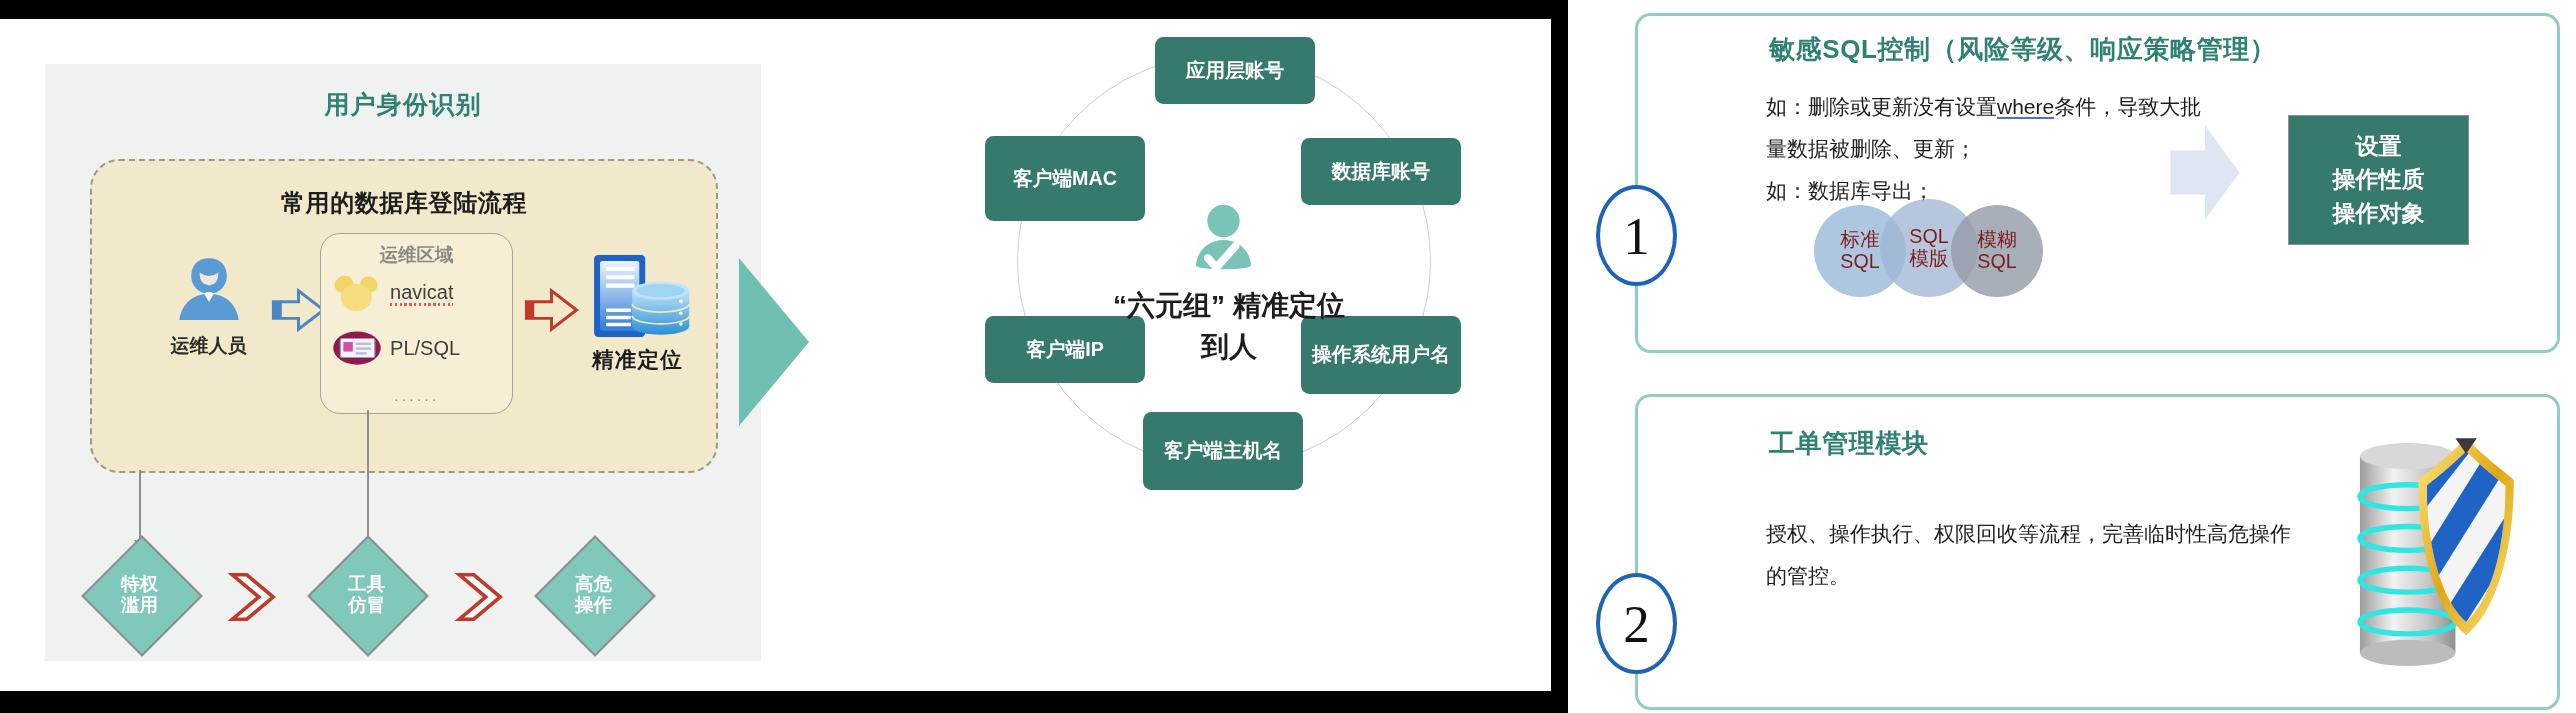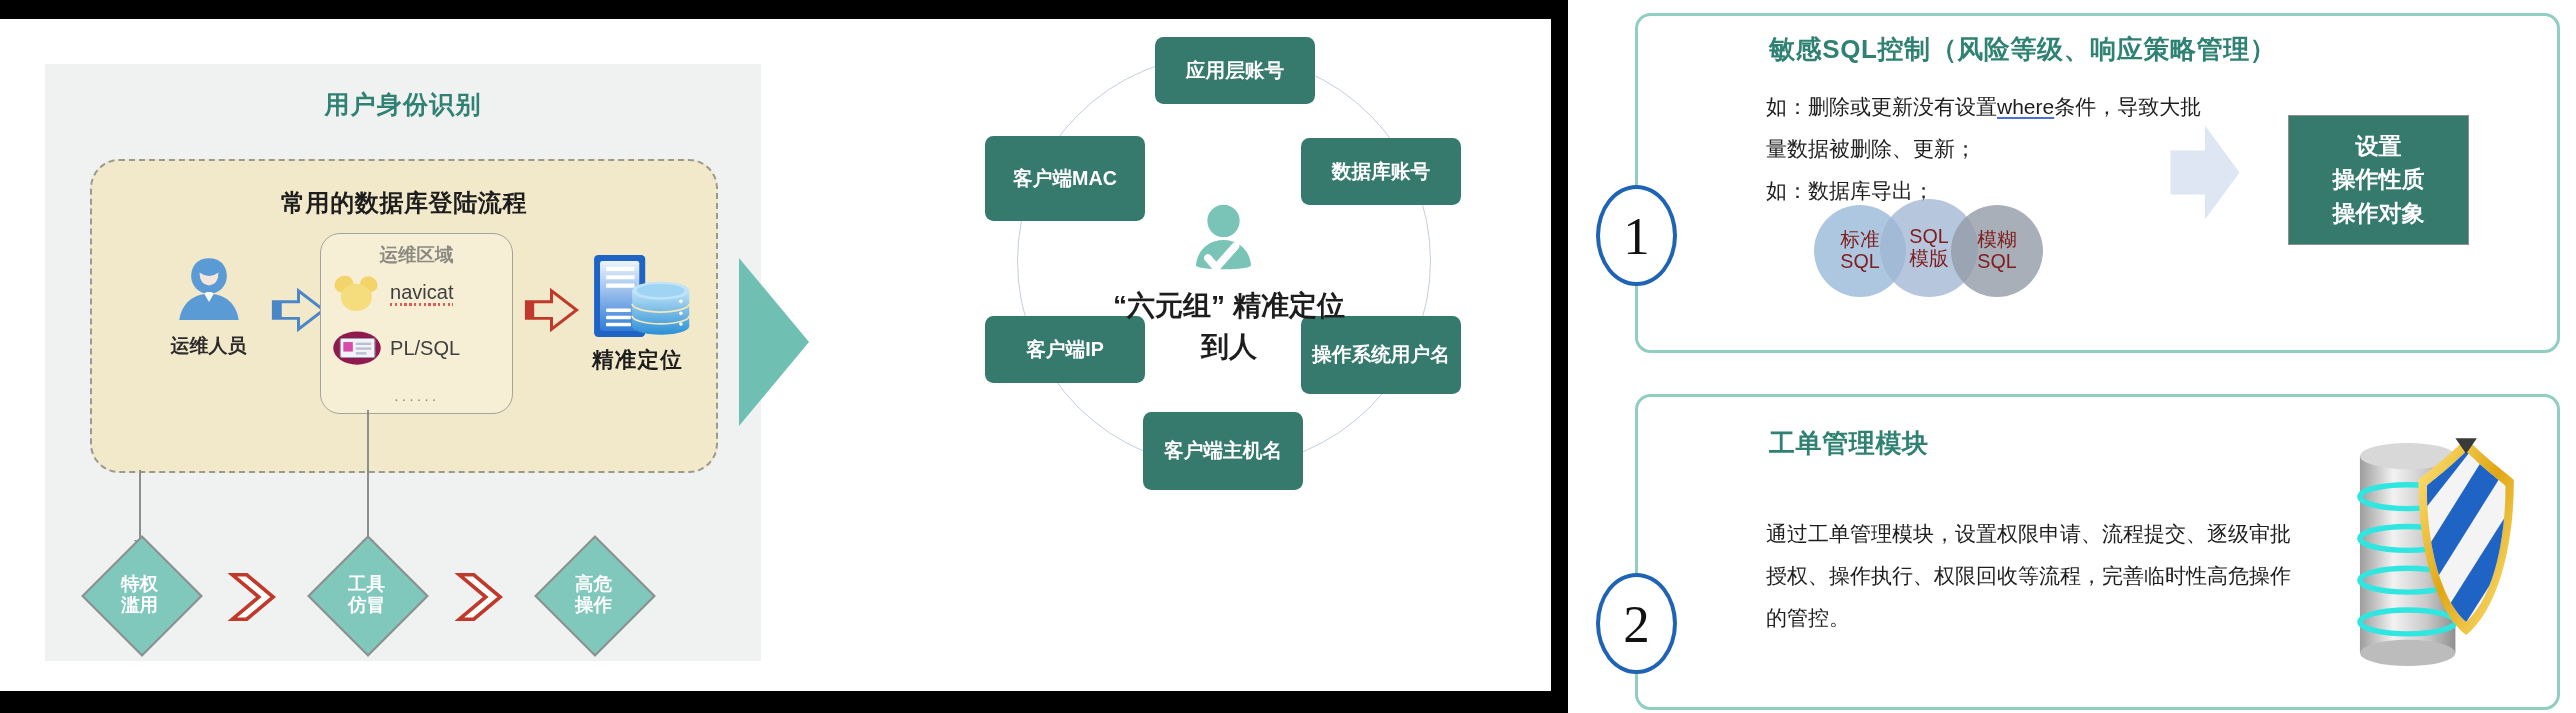--- a/index.html
+++ b/index.html
@@ -320,21 +320,20 @@
   <span><span>SQL</span><br><span>模版</span></span>
 </div>
 <div class="venn" id="venn-2">
   <span><span>模糊</span><br><span>SQL</span></span>
 </div>
 
 <div class="card" id="card2">
   <div class="card-title" id="card2-title">工单管理模块</div>
 
   <div class="card-body" id="card2-body">
-    <div>通过工单管理模块，设置权限申请、流程提交、逐级审批</div>
     <div>授权、操作执行、权限回收等流程，完善临时性高危操作</div>
     <div>的管控。</div>
   </div>
 
   <div id="db-shield">
     <svg width="179" height="251" viewBox="0 0 300 420">
       <defs>
         <linearGradient id="cyl2" x1="0" y1="0" x2="1" y2="0">
           <stop offset="0%" stop-color="#9d9d9d"></stop>
             <stop offset="35%" stop-color="#f2f2f2"></stop>

